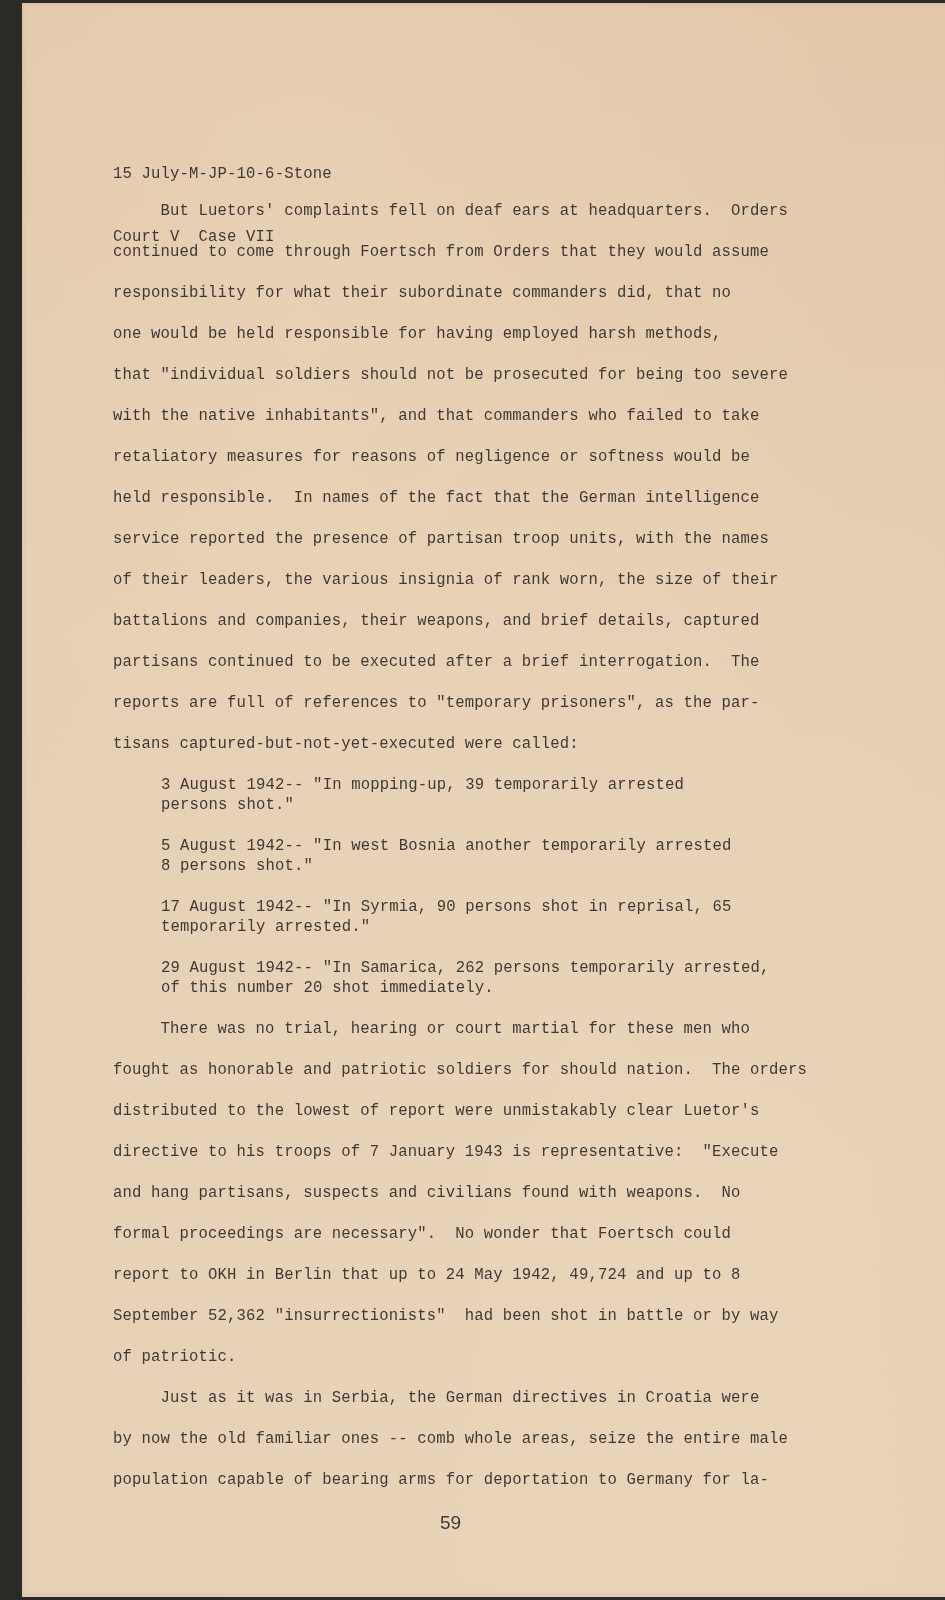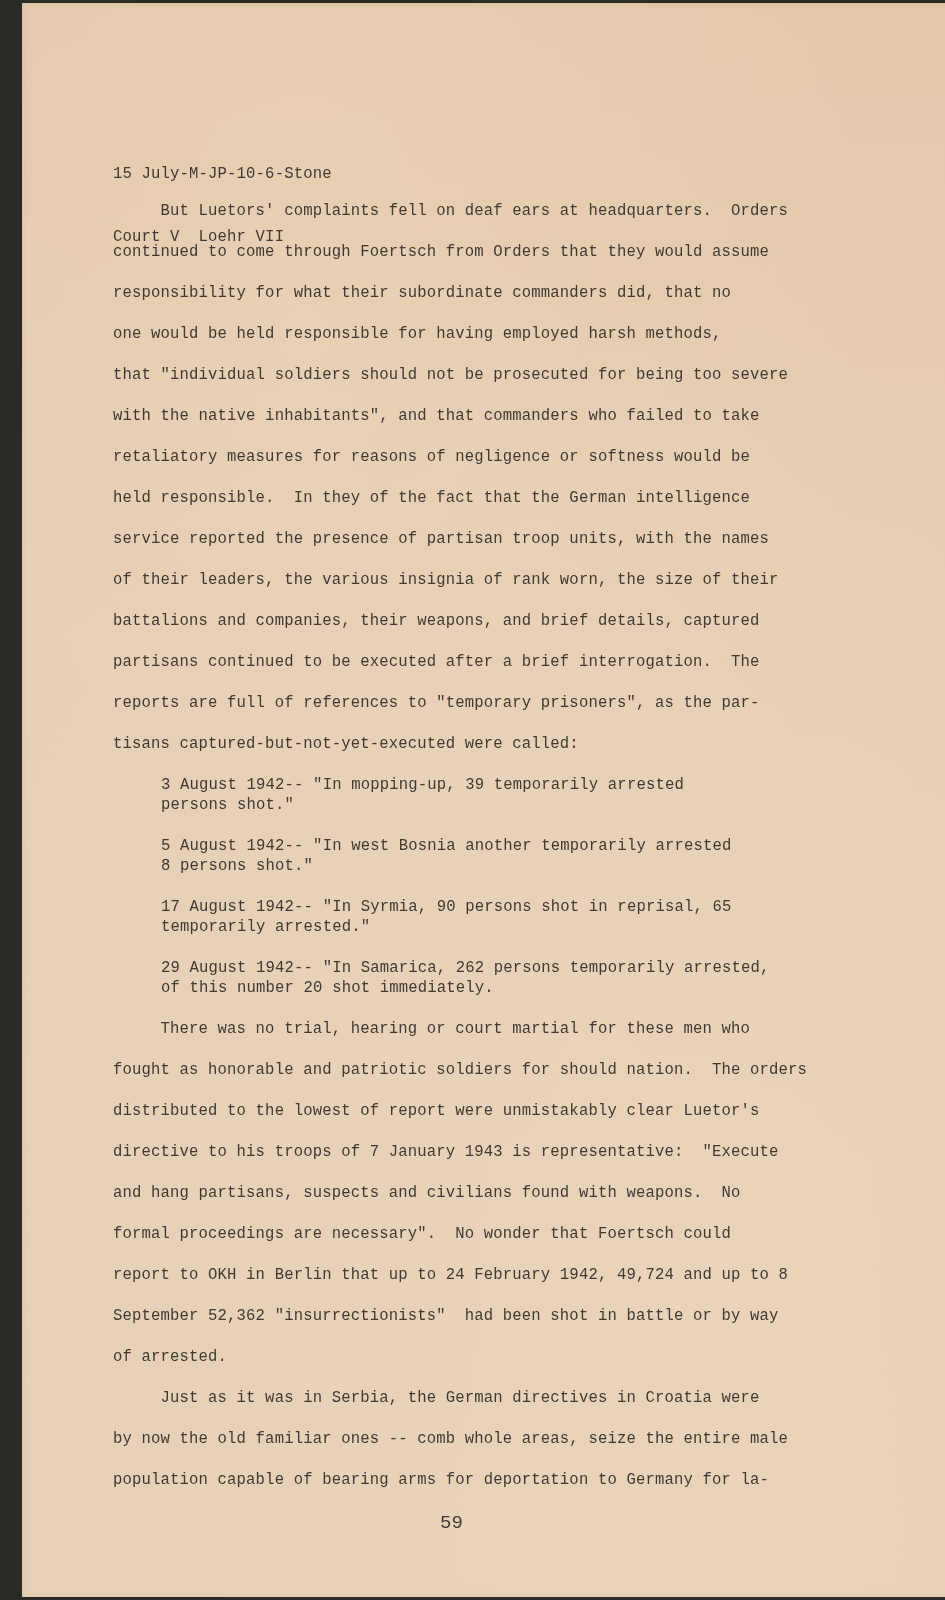--- a/index.html
+++ b/index.html
@@ -42,44 +42,44 @@
       text-align: right;
     }
     .quote-line {
       left: 139px;
       line-height: 20px;
     }
     .page-number {
       position: absolute;
       left: 418px;
       top: 1509px;
-      font-family: Liberation Mono, monospace;
+      font-family: Liberation Sans, sans-serif;
       font-size: 19px;
       color: #3f3a35;
     }
   </style>
 </head>
 <body>
 
 <div class="page">
 
   <div class="typed header">
     <div>15 July-M-JP-10-6-Stone</div>
-    <div>Court V  Loehr VII</div>
+    <div>Court V  Case VII</div>
   </div>
 
   <div>
     <div class="typed body-line" style="top:198px">     But Luetors' complaints fell on deaf ears at headquarters.  Orders</div>
     <div class="typed body-line" style="top:239px">continued to come through Foertsch from Orders that they would assume</div>
     <div class="typed body-line" style="top:280px">responsibility for what their subordinate commanders did, that no</div>
     <div class="typed body-line" style="top:321px">one would be held responsible for having employed harsh methods,</div>
     <div class="typed body-line" style="top:362px">that "individual soldiers should not be prosecuted for being too severe</div>
     <div class="typed body-line" style="top:403px">with the native inhabitants", and that commanders who failed to take</div>
     <div class="typed body-line" style="top:444px">retaliatory measures for reasons of negligence or softness would be</div>
-    <div class="typed body-line" style="top:485px">held responsible.  In they of the fact that the German intelligence</div>
+    <div class="typed body-line" style="top:485px">held responsible.  In names of the fact that the German intelligence</div>
     <div class="typed body-line" style="top:526px">service reported the presence of partisan troop units, with the names</div>
     <div class="typed body-line" style="top:567px">of their leaders, the various insignia of rank worn, the size of their</div>
     <div class="typed body-line" style="top:608px">battalions and companies, their weapons, and brief details, captured</div>
     <div class="typed body-line" style="top:649px">partisans continued to be executed after a brief interrogation.  The</div>
     <div class="typed body-line" style="top:690px">reports are full of references to "temporary prisoners", as the par-</div>
     <div class="typed body-line" style="top:731px">tisans captured-but-not-yet-executed were called:</div>
   </div>
 
   <div>
     <div>
@@ -100,23 +100,23 @@
     </div>
   </div>
 
   <div>
     <div class="typed body-line" style="top:1016px">     There was no trial, hearing or court martial for these men who</div>
     <div class="typed body-line" style="top:1057px">fought as honorable and patriotic soldiers for should nation.  The orders</div>
     <div class="typed body-line" style="top:1098px">distributed to the lowest of report were unmistakably clear Luetor's</div>
     <div class="typed body-line" style="top:1139px">directive to his troops of 7 January 1943 is representative:  "Execute</div>
     <div class="typed body-line" style="top:1180px">and hang partisans, suspects and civilians found with weapons.  No</div>
     <div class="typed body-line" style="top:1221px">formal proceedings are necessary".  No wonder that Foertsch could</div>
-    <div class="typed body-line" style="top:1262px">report to OKH in Berlin that up to 24 February 1942, 49,724 and up to 8</div>
+    <div class="typed body-line" style="top:1262px">report to OKH in Berlin that up to 24 May 1942, 49,724 and up to 8</div>
     <div class="typed body-line" style="top:1303px">September 52,362 "insurrectionists"  had been shot in battle or by way</div>
-    <div class="typed body-line" style="top:1344px">of arrested.</div>
+    <div class="typed body-line" style="top:1344px">of patriotic.</div>
   </div>
 
   <div>
     <div class="typed body-line" style="top:1385px">     Just as it was in Serbia, the German directives in Croatia were</div>
     <div class="typed body-line" style="top:1426px">by now the old familiar ones -- comb whole areas, seize the entire male</div>
     <div class="typed body-line" style="top:1467px">population capable of bearing arms for deportation to Germany for la-</div>
   </div>
 
   <div class="page-number">59</div>
 </div>

